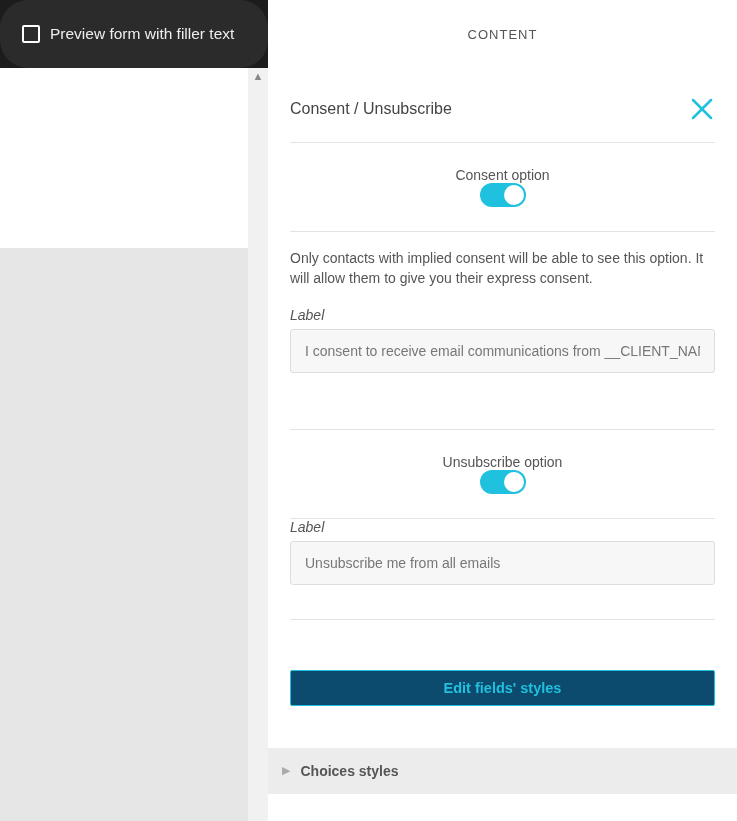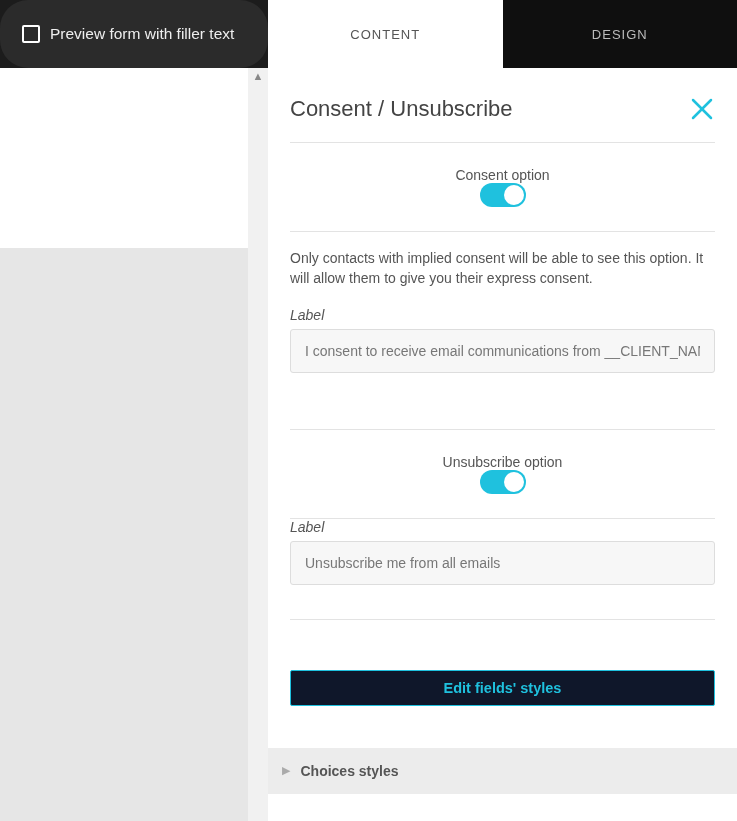--- a/index.html
+++ b/index.html
@@ -102,21 +102,21 @@
   .panel-pad {
     padding: 28px 22px 10px 22px;
   }
   .panel-header {
     display: flex;
     align-items: center;
     justify-content: space-between;
     margin-bottom: 20px;
   }
   .panel-title {
-    font-size: 22px;
+    font-size: 16px;
     color: #444;
     font-weight: 400;
   }
   .close-x svg { display: block; }
   .section-row {
     display: flex;
     align-items: center;
     justify-content: space-between;
     border-top: 1px solid #e3e3e3;
     border-bottom: 1px solid #e3e3e3;
@@ -171,21 +171,21 @@
   .hr-thin {
     border: none;
     border-top: 1px solid #e3e3e3;
     margin: 34px 0 0 0;
   }
   .edit-styles-btn {
     width: 100%;
     height: 36px;
     margin-top: 50px;
     border: 1px solid #1fc1de;
-    background: #0f172a;
+    background: #0c4a6e;
     color: #1fc1de;
     font-size: 14.5px;
     font-weight: 700;
     border-radius: 2px;
     cursor: pointer;
     font-family: inherit;
   }
   .accordion-row {
     margin-top: 32px;
     height: 46px;
@@ -210,23 +210,20 @@
 <body>
 
 <div class="top-bar">
   <div class="preview-area">
     <span class="checkbox-outer"></span>
     <span class="preview-label">Preview form with filler text</span>
   </div>
   <div class="tabs">
     <div class="tab active">
       <span>CONTENT</span>
-    </div>
-    <div class="tab inactive">
-      <span>DESIGN</span>
     </div>
   </div>
 </div>
 
 <div class="main-row">
   <div class="left-pane">
     <div class="left-inner"></div>
   </div>
   <div class="scroll-col">
     <div class="scroll-arrow">▲</div>

